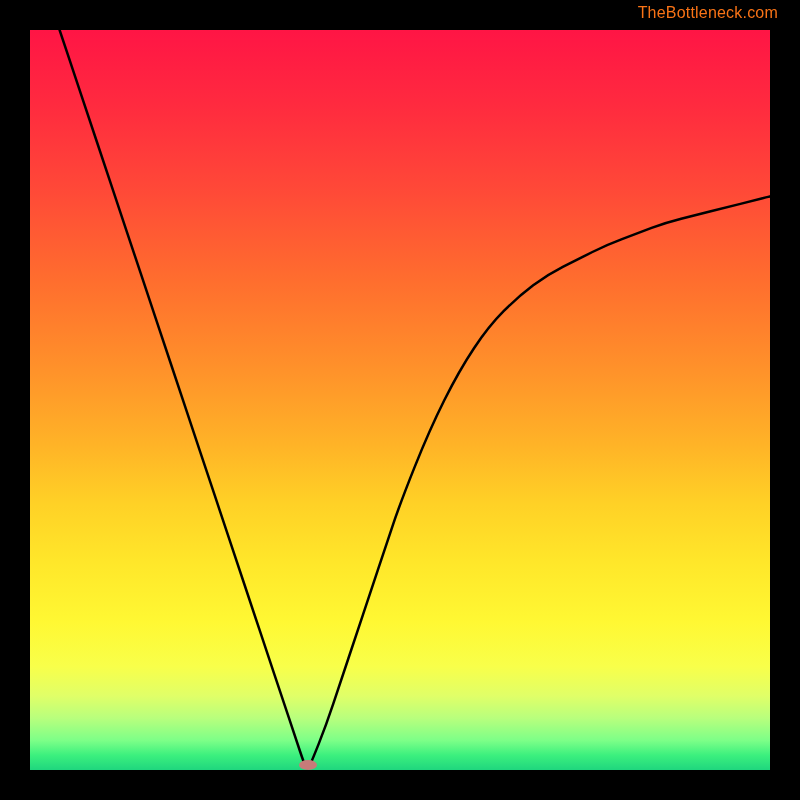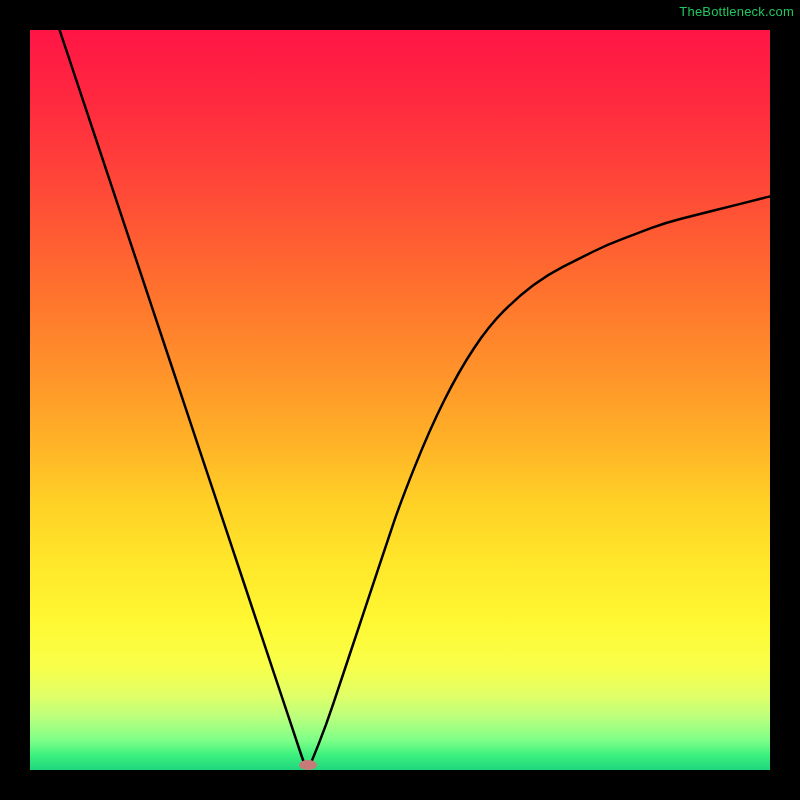--- a/index.html
+++ b/index.html
@@ -47,23 +47,23 @@
       #1fd67e 100%
     );
   }
   .curve {
     position: absolute;
     inset: 0;
   }
   .watermark {
     position: absolute;
     top: 4px;
-    right: 6px;
-    color: #22c55e;
-    font-size: 13px;
+    right: 22px;
+    color: #f97316;
+    font-size: 16px;
     letter-spacing: 0.2px;
   }
   .marker {
     position: absolute;
     width: 18px;
     height: 10px;
     border-radius: 50% / 50%;
     background: #c77b79;
     transform: translate(-50%, -50%);
   }

